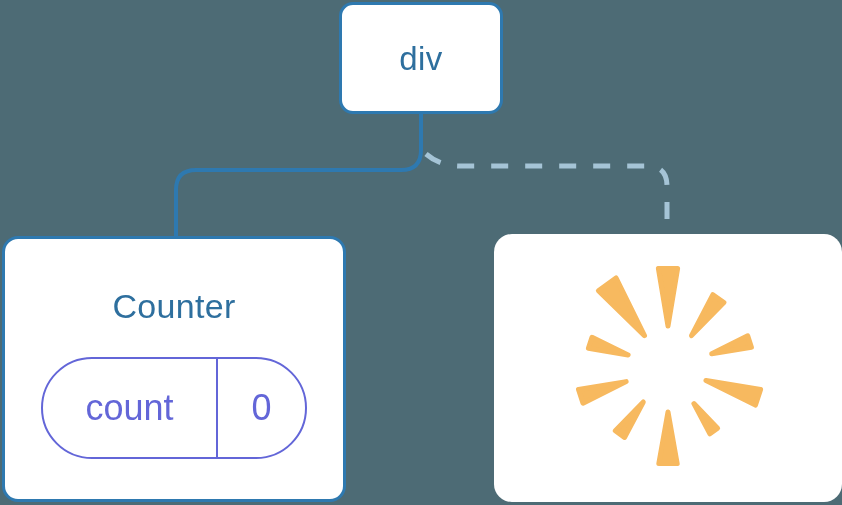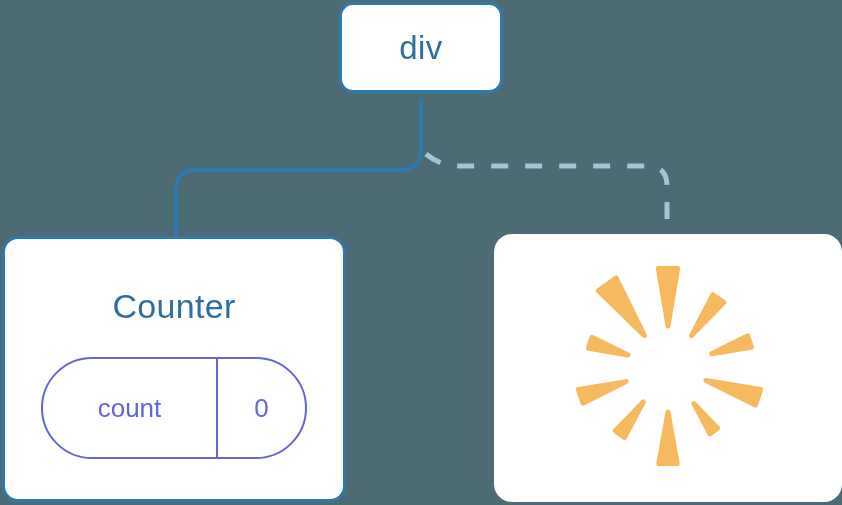--- a/index.html
+++ b/index.html
@@ -31,21 +31,21 @@
   .node {
     position: absolute;
     background: #ffffff;
     box-sizing: border-box;
   }
   
   #node-div {
     left: 339px;
     top: 2px;
     width: 164px;
-    height: 91px;
+    height: 112px;
     border: 3px solid #2e79b0;
     border-radius: 14px;
     display: flex;
     align-items: center;
     justify-content: center;
     z-index: 3;
   }
   #node-div .node-title {
     color: #2e6f9e;
     font-size: 33px;
@@ -85,21 +85,21 @@
     align-items: stretch;
     box-sizing: border-box;
     background: #fff;
   }
   .state-pill .pill-key,
   .state-pill .pill-value {
     display: flex;
     align-items: center;
     justify-content: center;
     color: #6366d8;
-    font-size: 26px;
+    font-size: 36px;
     line-height: 1;
   }
   .state-pill .pill-key {
     flex: 0 0 173px;
     border-right: 2px solid #6366d8;
   }
   .state-pill .pill-value {
     flex: 1 1 auto;
   }
   

